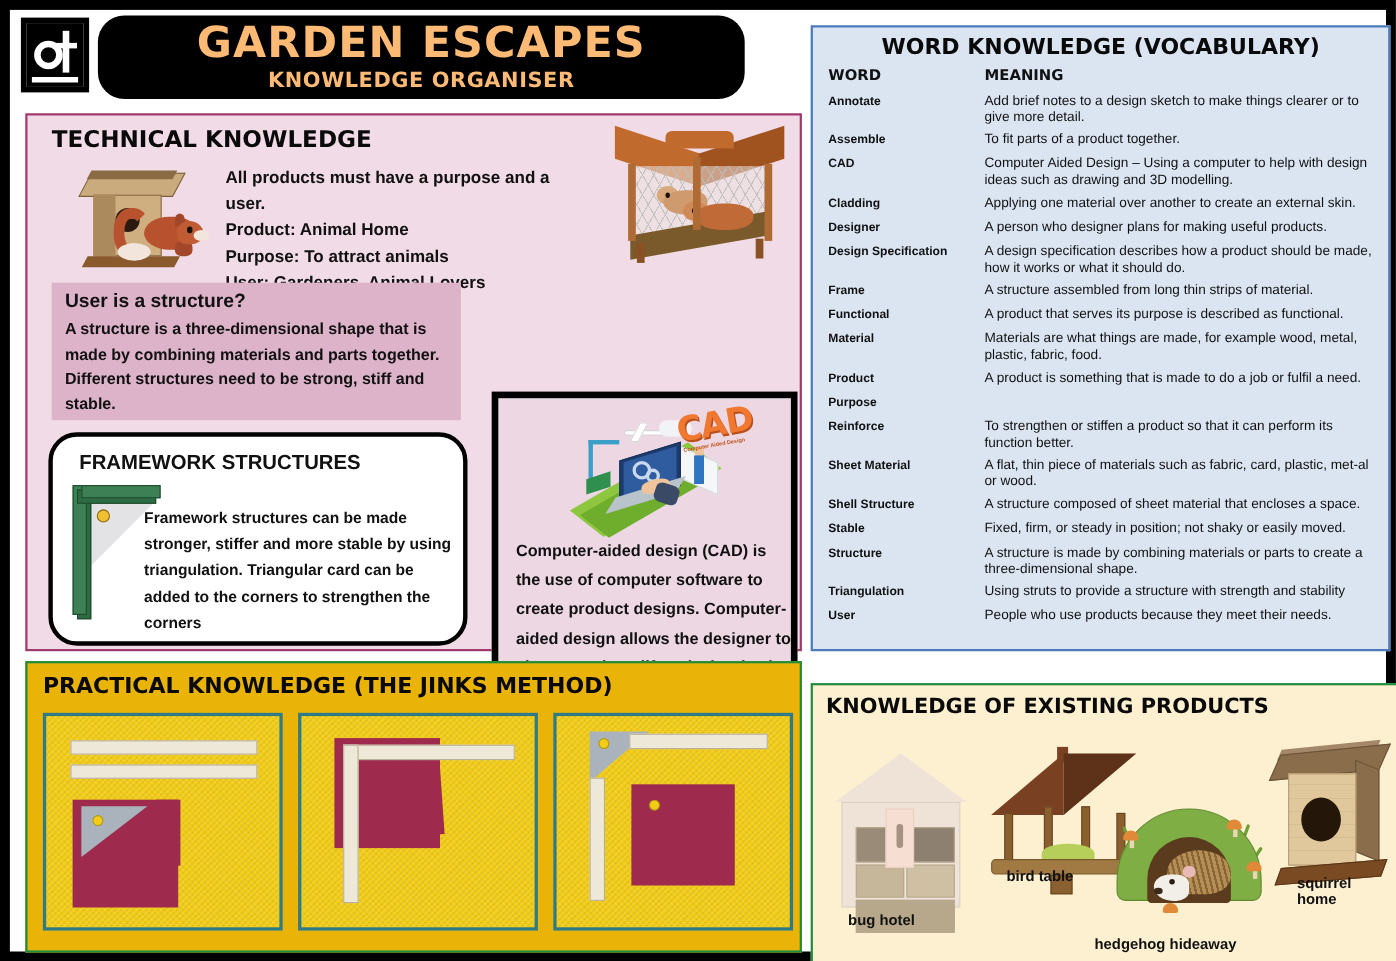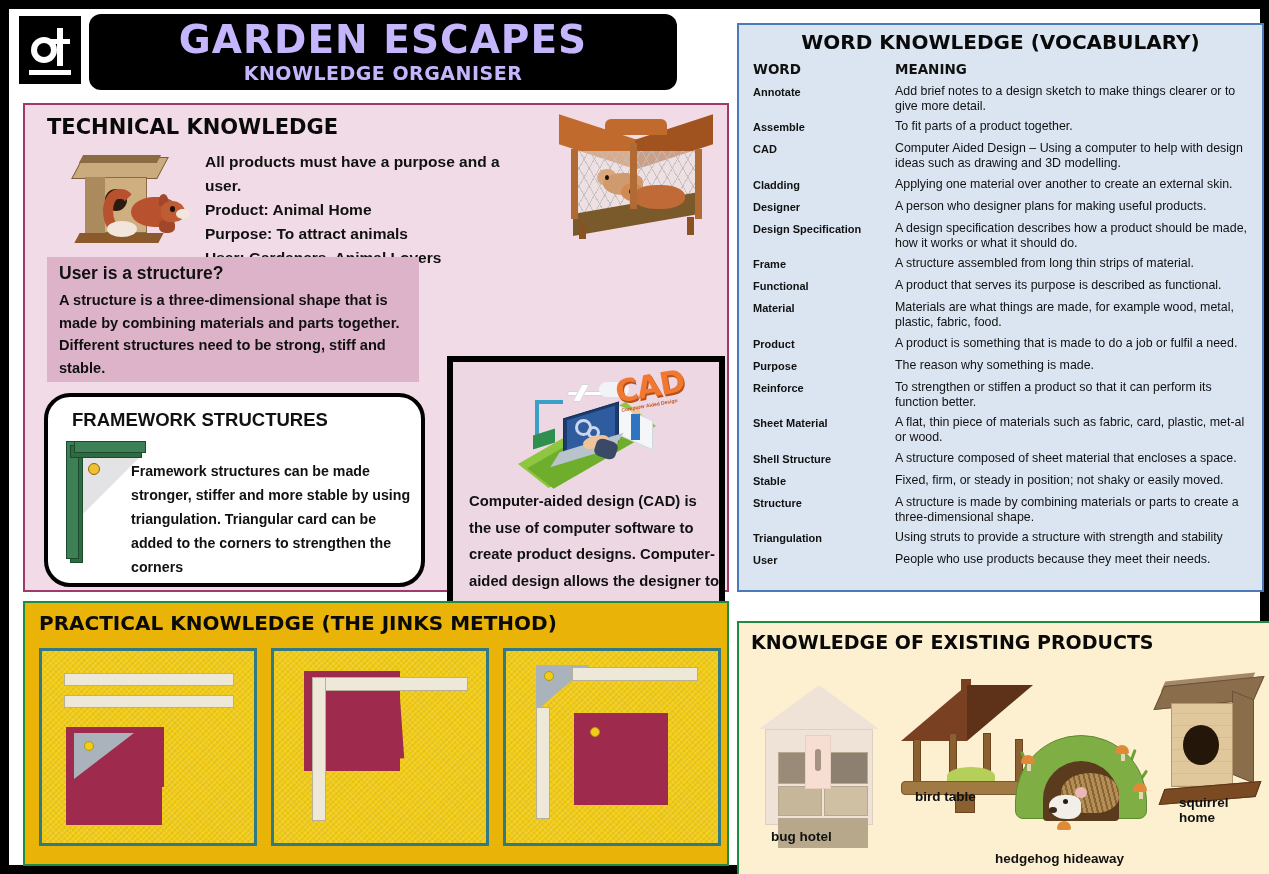--- a/index.html
+++ b/index.html
@@ -50,22 +50,22 @@
     width: 19px; height: 5px; background: #ffffff;
   }
   .logo-base {
     position: absolute; left: 5px; bottom: 4px;
     width: 42px; height: 5px; background: #ffffff;
   }
   .title-pill {
     position: absolute; left: 72px; top: 0px;
     width: 588px; height: 76px;
     background: #000000;
-    border-radius: 12px;
-    color: #c4b5fd;
+    border-radius: 24px;
+    color: #fdba74;
     text-align: center;
   }
   .title-main {
     font-size: 39px; font-weight: bold; letter-spacing: 1px;
     line-height: 44px; padding-top: 4px;
     font-family: "DejaVu Sans", sans-serif;
   }
   .title-sub {
     font-size: 19px; font-weight: bold; letter-spacing: 0.5px;
     line-height: 23px;
@@ -748,21 +748,20 @@
           <div class="vrow vrow-body">
             <div class="vword">Material</div>
             <div class="vmean">Materials are what things are made, for example wood, metal, plastic, fabric, food.</div>
           </div>
           <div class="vrow vrow-body">
             <div class="vword">Product</div>
             <div class="vmean">A product is something that is made to do a job or fulfil a need.</div>
           </div>
           <div class="vrow vrow-body">
             <div class="vword">Purpose</div>
-            <div class="vmean">The reason why something is made.</div>
           </div>
           <div class="vrow vrow-body">
             <div class="vword">Reinforce</div>
             <div class="vmean">To strengthen or stiffen a product so that it can perform its function better.</div>
           </div>
           <div class="vrow vrow-body">
             <div class="vword">Sheet Material</div>
             <div class="vmean">A flat, thin piece of materials such as fabric, card, plastic, met-al or wood.</div>
           </div>
           <div class="vrow vrow-body">

